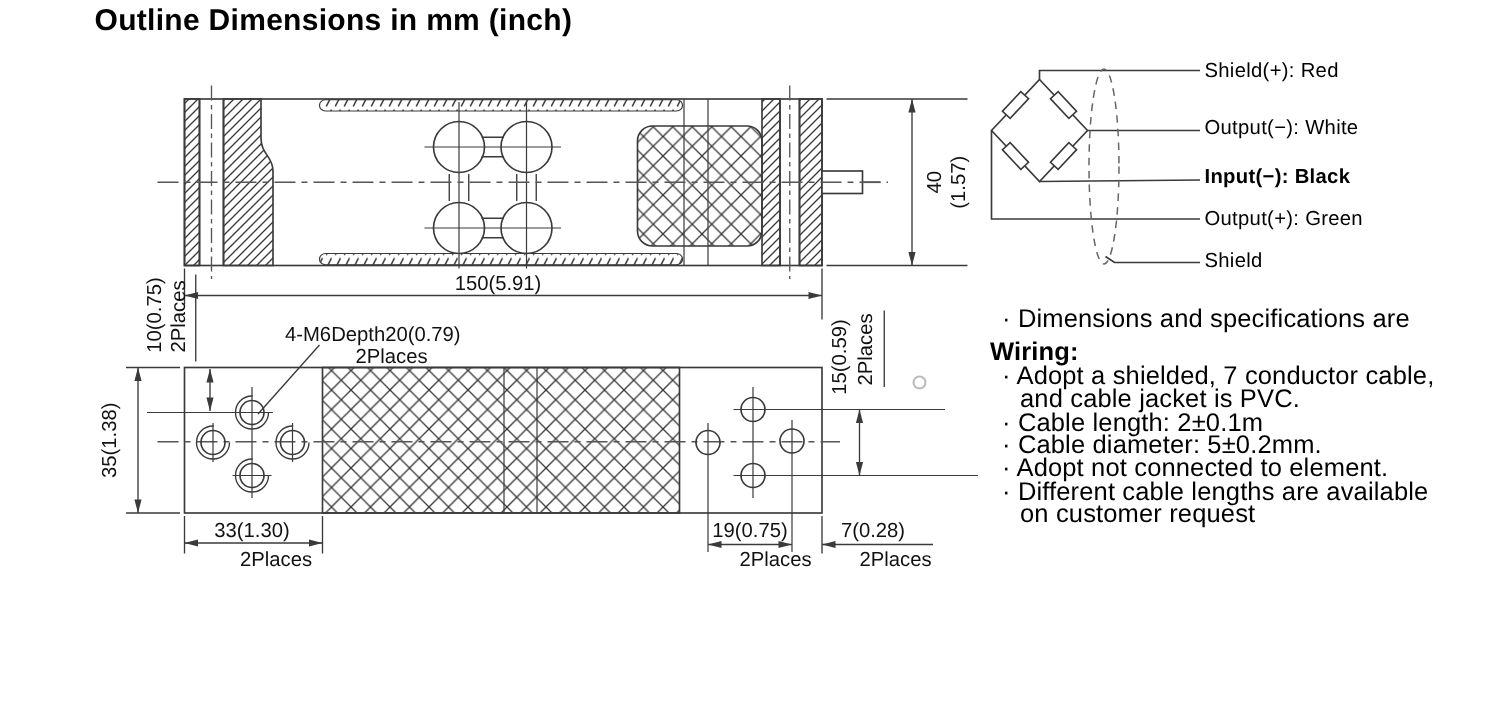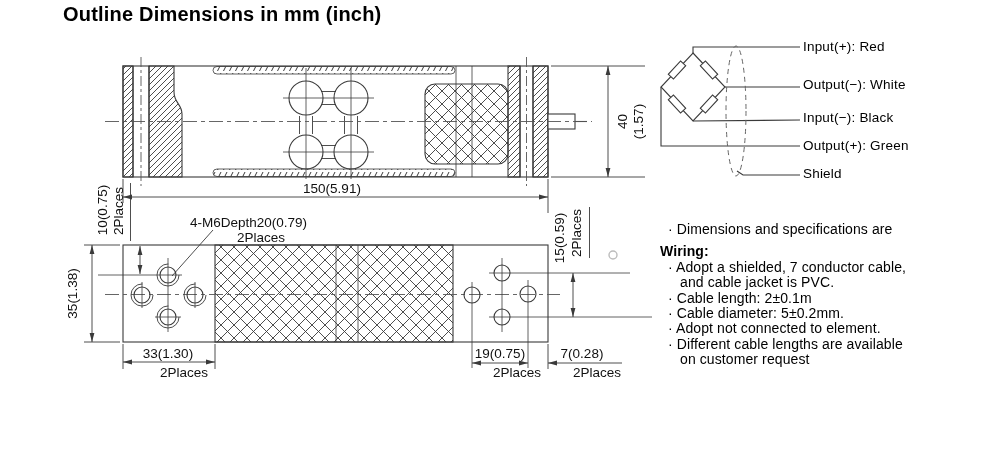--- a/index.html
+++ b/index.html
@@ -3,21 +3,21 @@
 <meta charset="utf-8">
 <style>
   html,body{margin:0;padding:0;background:#fff;}
   .canvas{position:relative;width:961px;height:473px;background:#fff;overflow:hidden;
           font-family:"Liberation Sans", sans-serif;color:#000;}
   .abs{position:absolute;}
   #page-title{left:63px;top:3px;font-size:20px;font-weight:bold;letter-spacing:.2px;white-space:nowrap;}
   #drawing-svg{left:0;top:0;}
   svg text{font-family:"Liberation Sans", sans-serif;fill:#111;font-size:13.5px;}
   .wire-label{left:803px;height:17px;font-size:13.5px;white-space:nowrap;letter-spacing:.2px;}
-  #notes{left:660px;top:222px;width:290px;font-size:14px;line-height:15.4px;letter-spacing:.1px;}
+  #notes{left:660px;top:205px;width:290px;font-size:17px;line-height:15.4px;letter-spacing:.1px;}
   #notes div{white-space:nowrap;}
   .n-first{padding-left:8px;}
   .n-cont{padding-left:18px;}
   .n-head{font-weight:bold;margin-top:7px;}
   .n-item{padding-left:8px;}
   .n-cont2{padding-left:20px;}
 </style>
 </head>
 <body>
 
@@ -179,23 +179,23 @@
       <ellipse cx="736" cy="111" rx="10" ry="65" stroke="#666" stroke-width="1" stroke-dasharray="5 4"></ellipse>
       <g fill="#fff">
         <rect x="-9" y="-3.5" width="18" height="7" transform="translate(677,70) rotate(-47)"></rect>
         <rect x="-9" y="-3.5" width="18" height="7" transform="translate(709,70) rotate(47)"></rect>
         <rect x="-9" y="-3.5" width="18" height="7" transform="translate(677,104) rotate(47)"></rect>
         <rect x="-9" y="-3.5" width="18" height="7" transform="translate(709,104) rotate(-47)"></rect>
       </g>
     </g>
   </svg>
 
-  <div class="abs wire-label" style="top:39px;">Input(+): Red</div>
+  <div class="abs wire-label" style="top:39px;">Shield(+): Red</div>
   <div class="abs wire-label" style="top:77px;text-align:right;">Output(−): White</div>
-  <div class="abs wire-label" style="top:110px;">Input(−): Black</div>
+  <div class="abs wire-label" style="top:110px;font-weight:bold;">Input(−): Black</div>
   <div class="abs wire-label" style="top:138px;">Output(+): Green</div>
   <div class="abs wire-label" style="top:166px;">Shield</div>
 
   <div id="notes" class="abs">
     <div class="n-first">· Dimensions and specifications are</div>
     <div class="n-head">Wiring:</div>
     <div class="n-item">· Adopt a shielded, 7 conductor cable,</div>
     <div class="n-cont2">and  cable jacket is PVC.</div>
     <div class="n-item">· Cable length: 2±0.1m</div>
     <div class="n-item">· Cable diameter: 5±0.2mm.</div>

